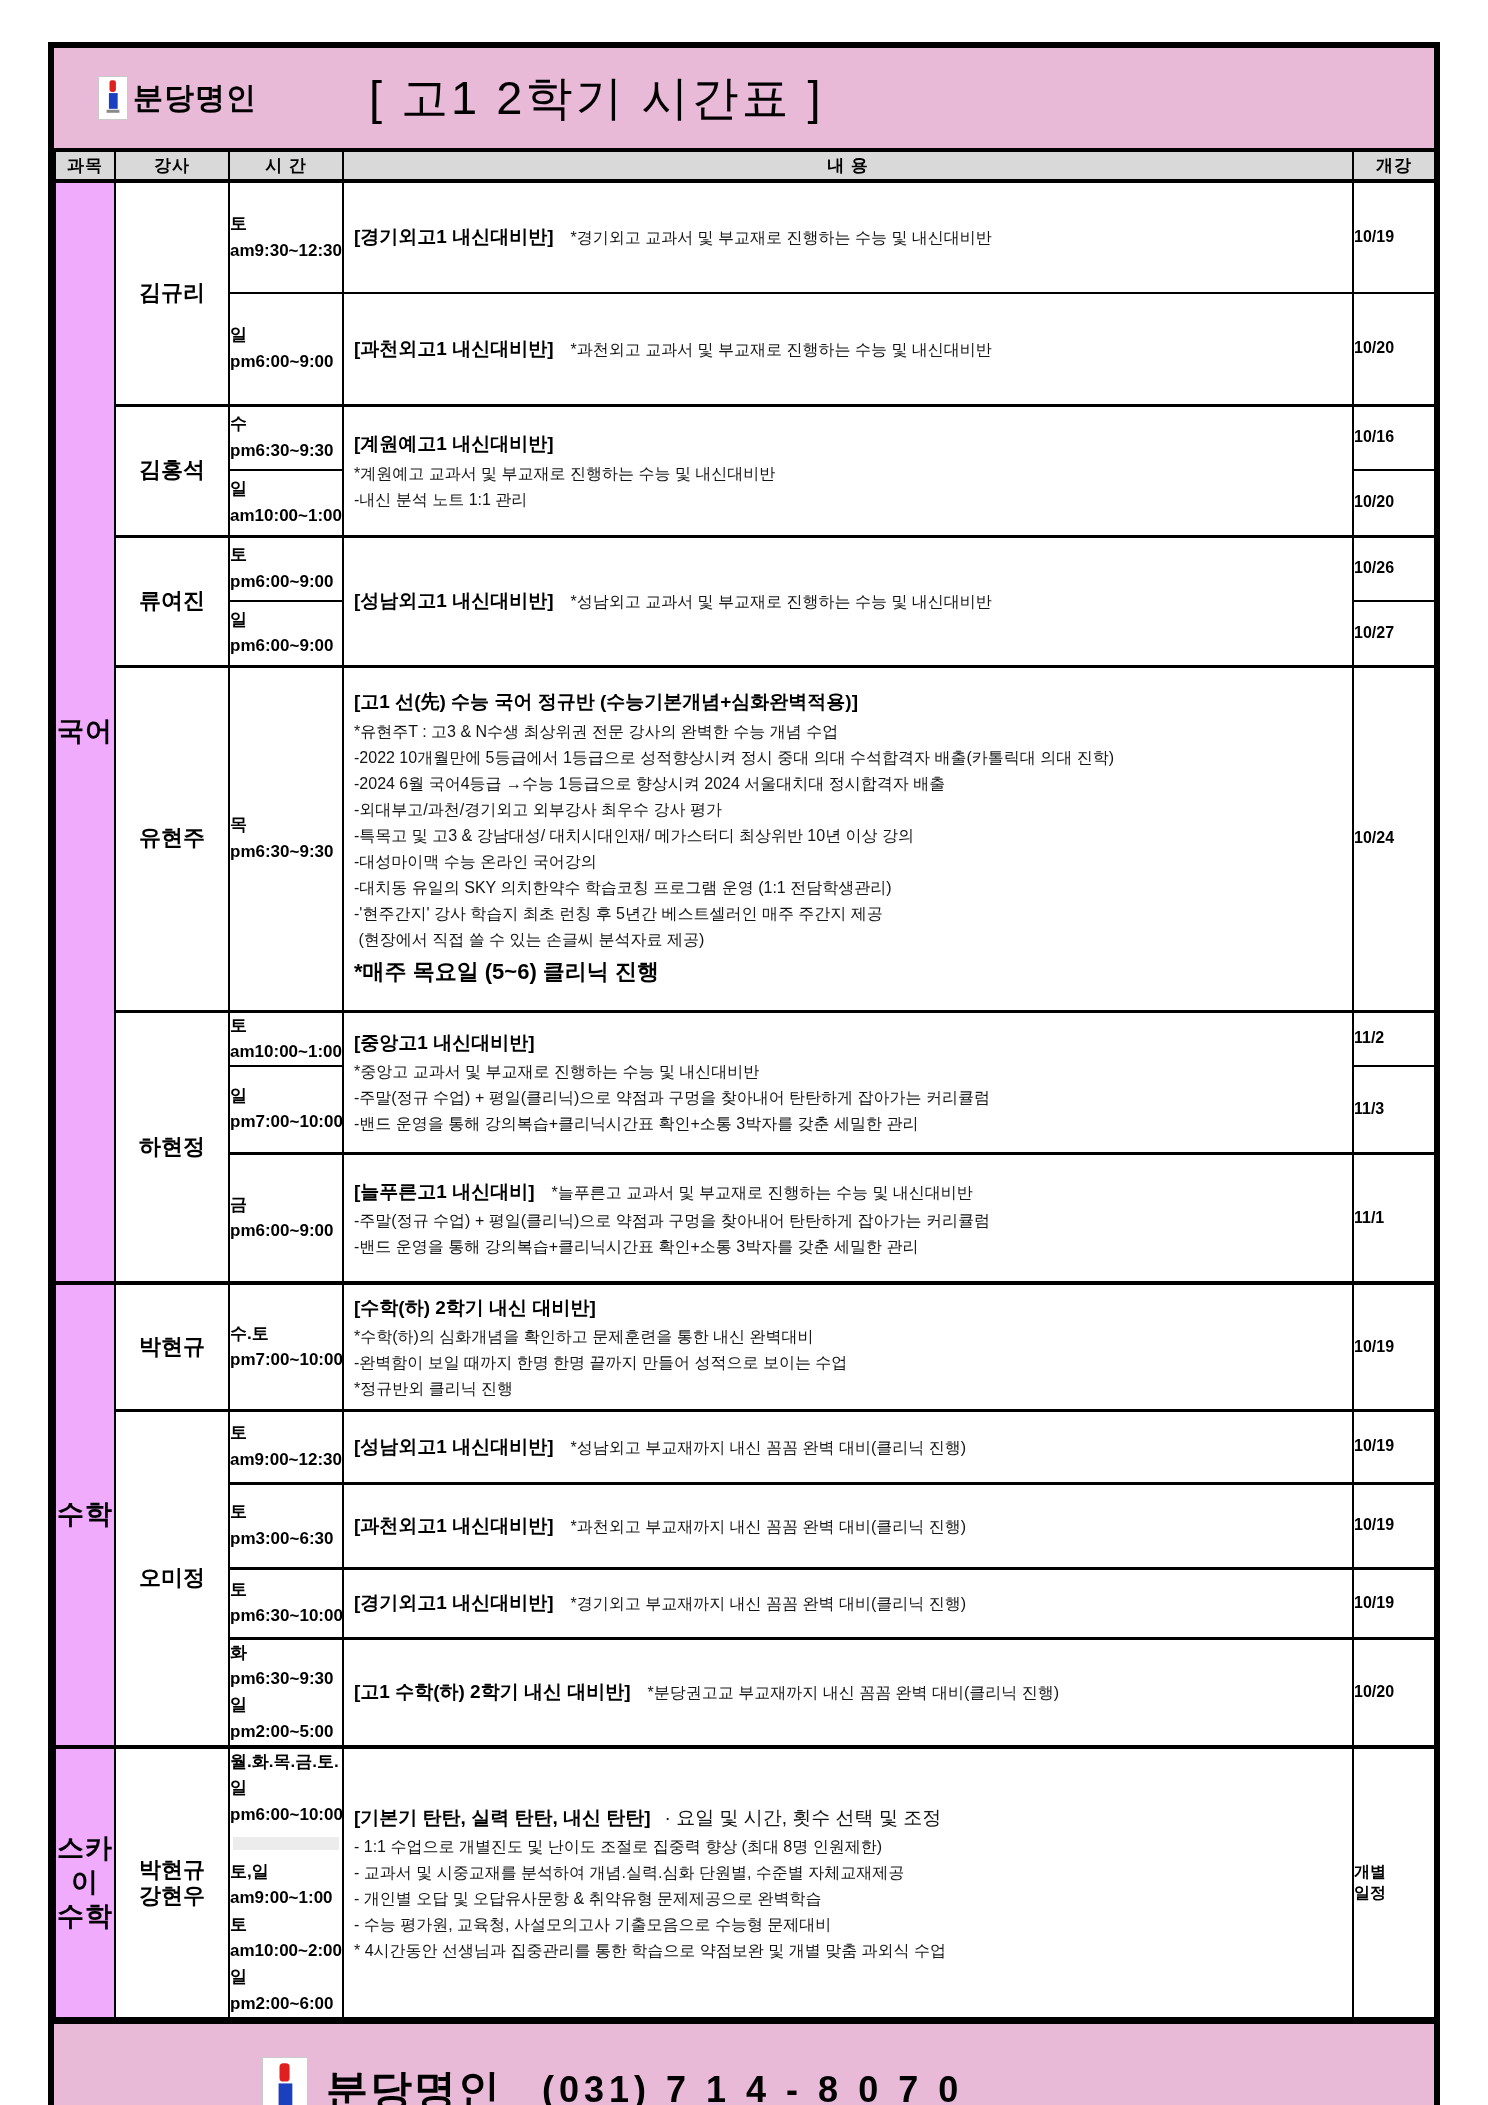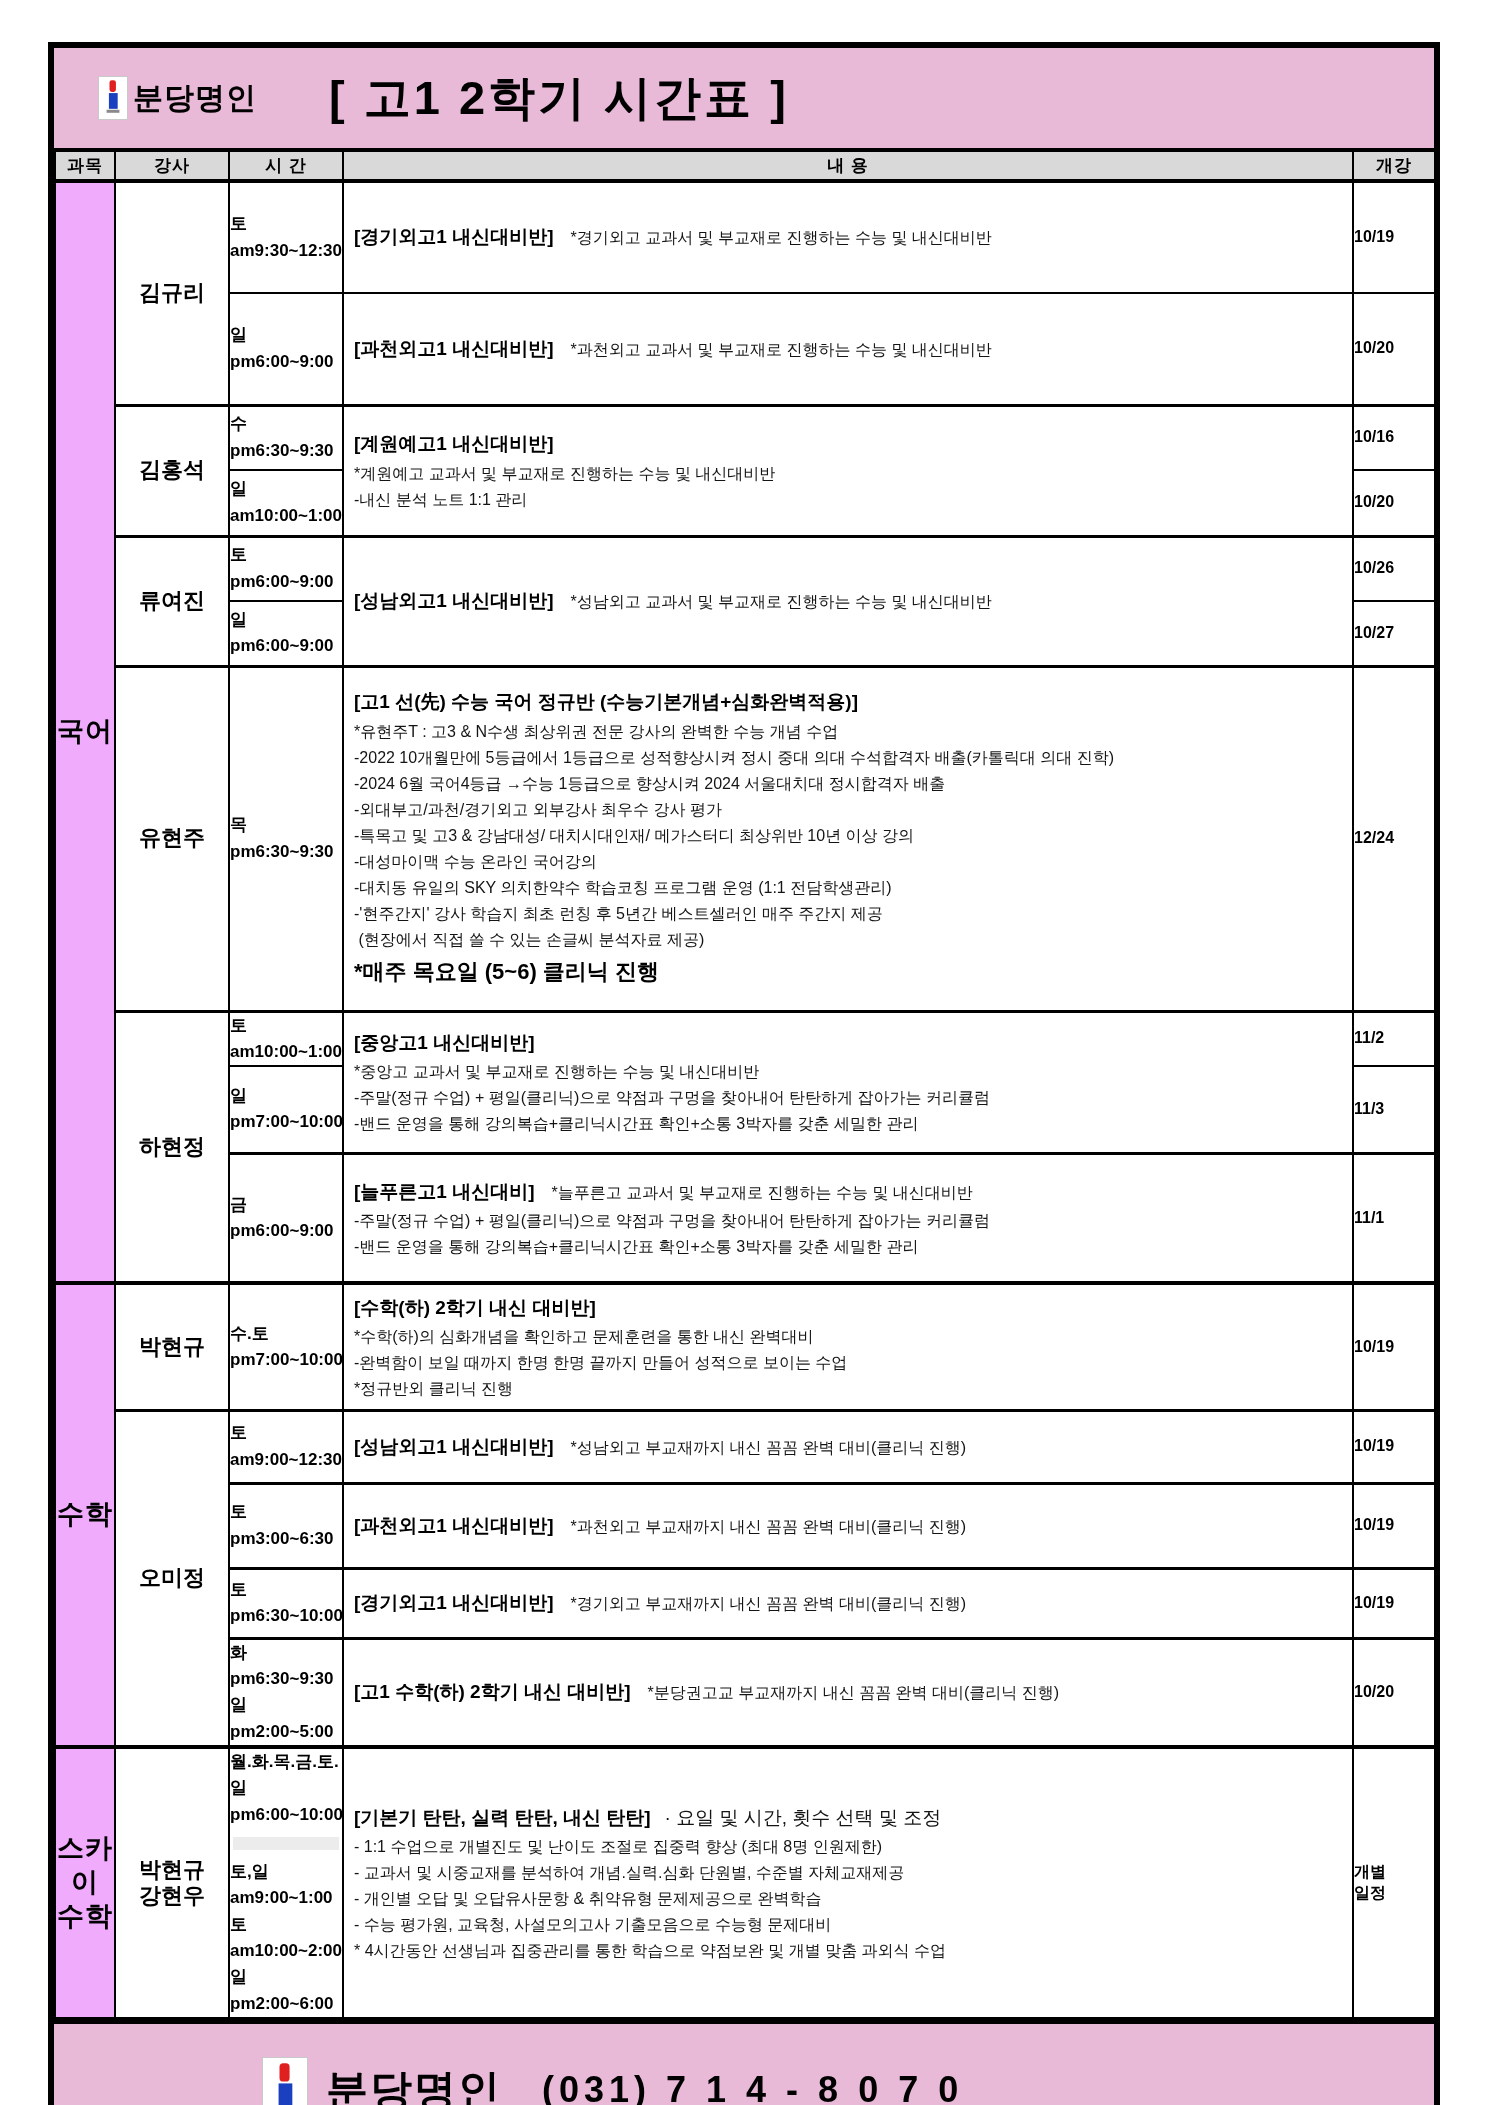--- a/index.html
+++ b/index.html
@@ -12,21 +12,21 @@
     border:6px solid #000; box-sizing:border-box; background:#fff;
   }
   
   .banner {
     height:100px; background:#e9b9d8; border-bottom:4px solid #000;
     display:flex; align-items:center; padding-left:44px; box-sizing:content-box;
   }
   .brand { display:flex; align-items:center; gap:5px; }
   .logo-badge { display:inline-block; background:#fff; border:1px solid #c9c9c9; }
   .brand-name { font-size:30px; font-weight:bold; letter-spacing:1px; }
-  .page-title { font-size:47px; font-weight:bold; margin-left:72px; letter-spacing:3px; }
+  .page-title { font-size:47px; font-weight:normal; margin-left:112px; letter-spacing:3px; }
   
   table { border-collapse:collapse; width:100%; table-layout:fixed; }
   th {
     background:#d9d9d9; font-size:17px; font-weight:bold;
     height:27px; border:2px solid #000; border-top:none; border-bottom:3px solid #000;
     padding:0; letter-spacing:1px;
   }
   td { border:2px solid #000; vertical-align:middle; padding:0; overflow:hidden; }
   tr.g  > td { border-top:3px solid #000; }
   tr.sec> td { border-top:4px solid #000; }
@@ -148,21 +148,21 @@
 -2022 10개월만에 5등급에서 1등급으로 성적향상시켜  정시 중대 의대 수석합격자 배출(카톨릭대 의대 진학)
 -2024 6월 국어4등급 →수능 1등급으로 향상시켜 2024 서울대치대 정시합격자 배출
 -외대부고/과천/경기외고 외부강사 최우수 강사 평가
 -특목고 및 고3 &amp; 강남대성/ 대치시대인재/ 메가스터디 최상위반 10년 이상 강의
 -대성마이맥 수능 온라인 국어강의
 -대치동 유일의 SKY 의치한약수 학습코칭 프로그램 운영 (1:1 전담학생관리)
 -'현주간지' 강사 학습지 최초 런칭 후 5년간 베스트셀러인 매주 주간지 제공
 &nbsp;(현장에서 직접 쓸 수 있는 손글씨 분석자료 제공)</div>
         <div class="t" style="font-size:22px">*매주 목요일 (5~6) 클리닉 진행</div>
       </td>
-      <td class="date">12/24</td>
+      <td class="date">10/24</td>
     </tr>
 
     <tr class="g" style="height:48px">
       <td class="teach" rowspan="3">하현정</td>
       <td class="time"><span class="tw">토  am10:00~1:00</span></td>
       <td class="cont" rowspan="2">
         <div class="t">[중앙고1 내신대비반]</div>
         <div class="d ml">*중앙고 교과서 및 부교재로 진행하는 수능 및 내신대비반
 -주말(정규 수업) + 평일(클리닉)으로 약점과 구멍을 찾아내어 탄탄하게 잡아가는 커리큘럼
 -밴드 운영을 통해 강의복습+클리닉시간표 확인+소통 3박자를 갖춘 세밀한 관리</div>

